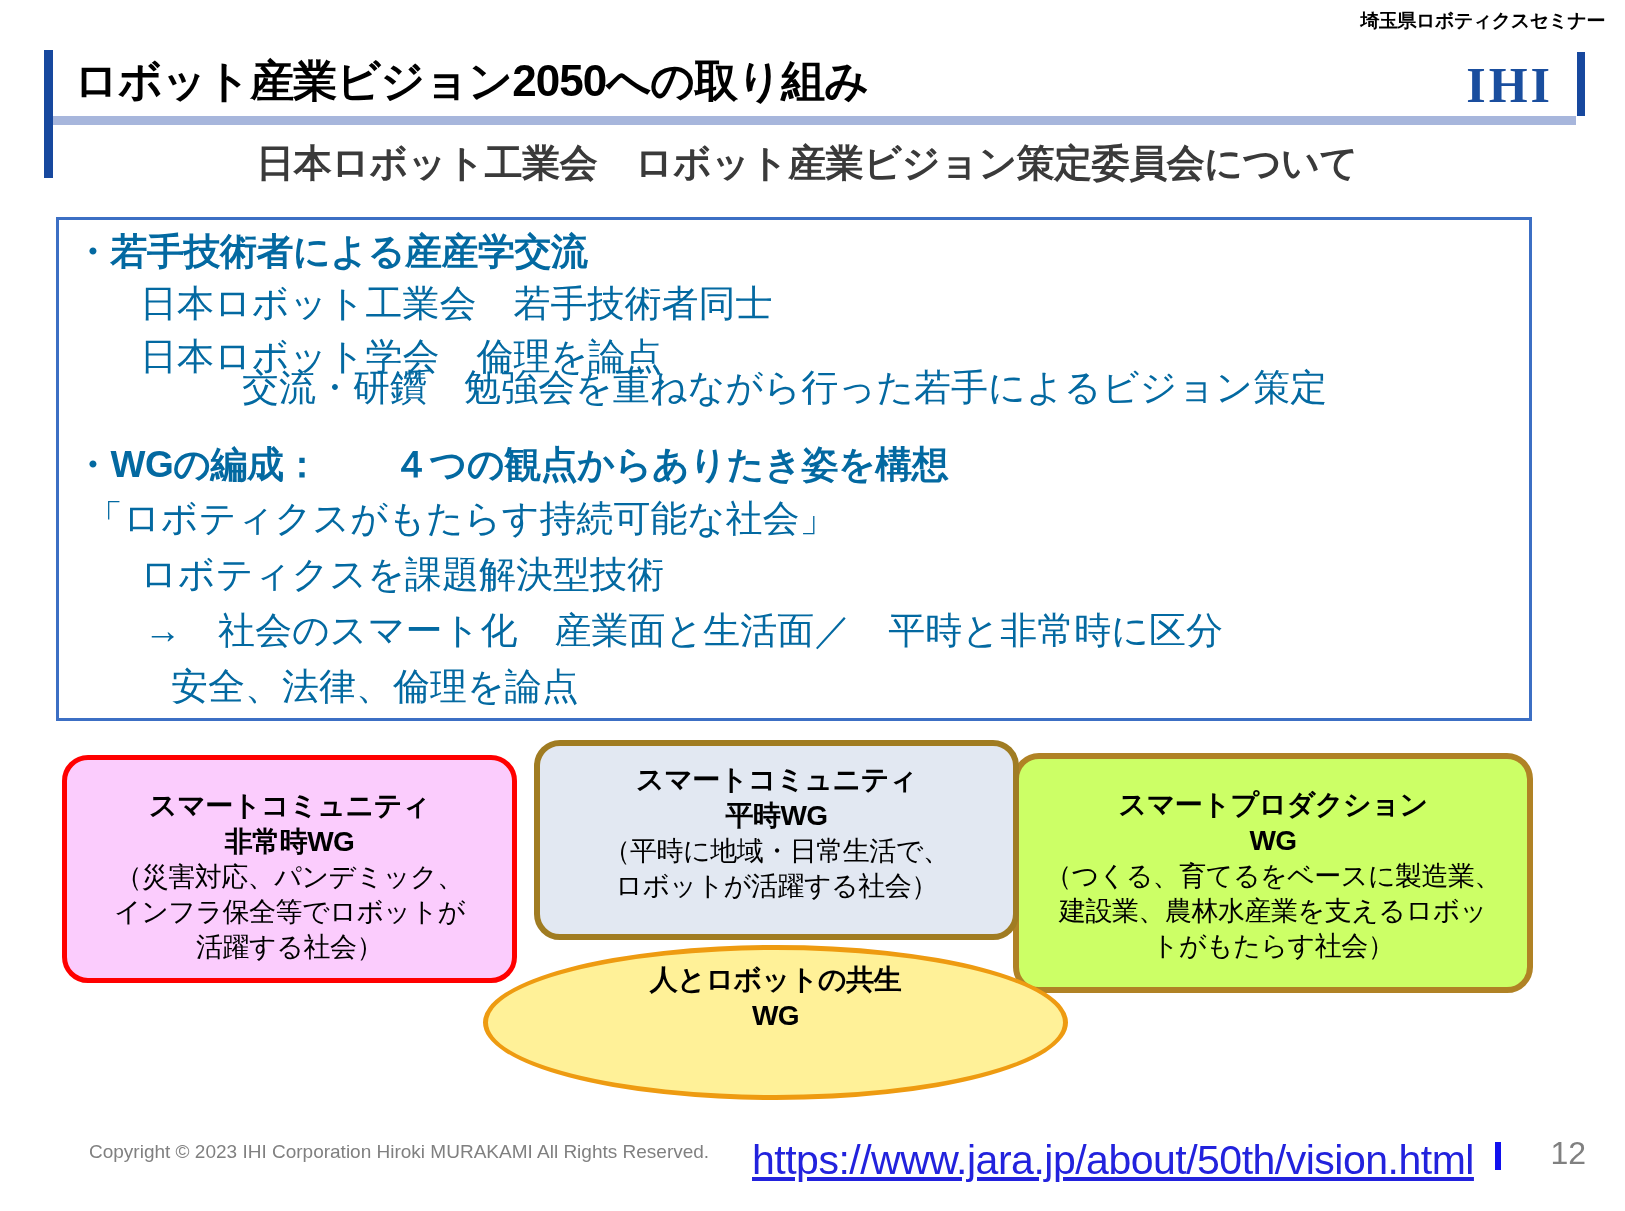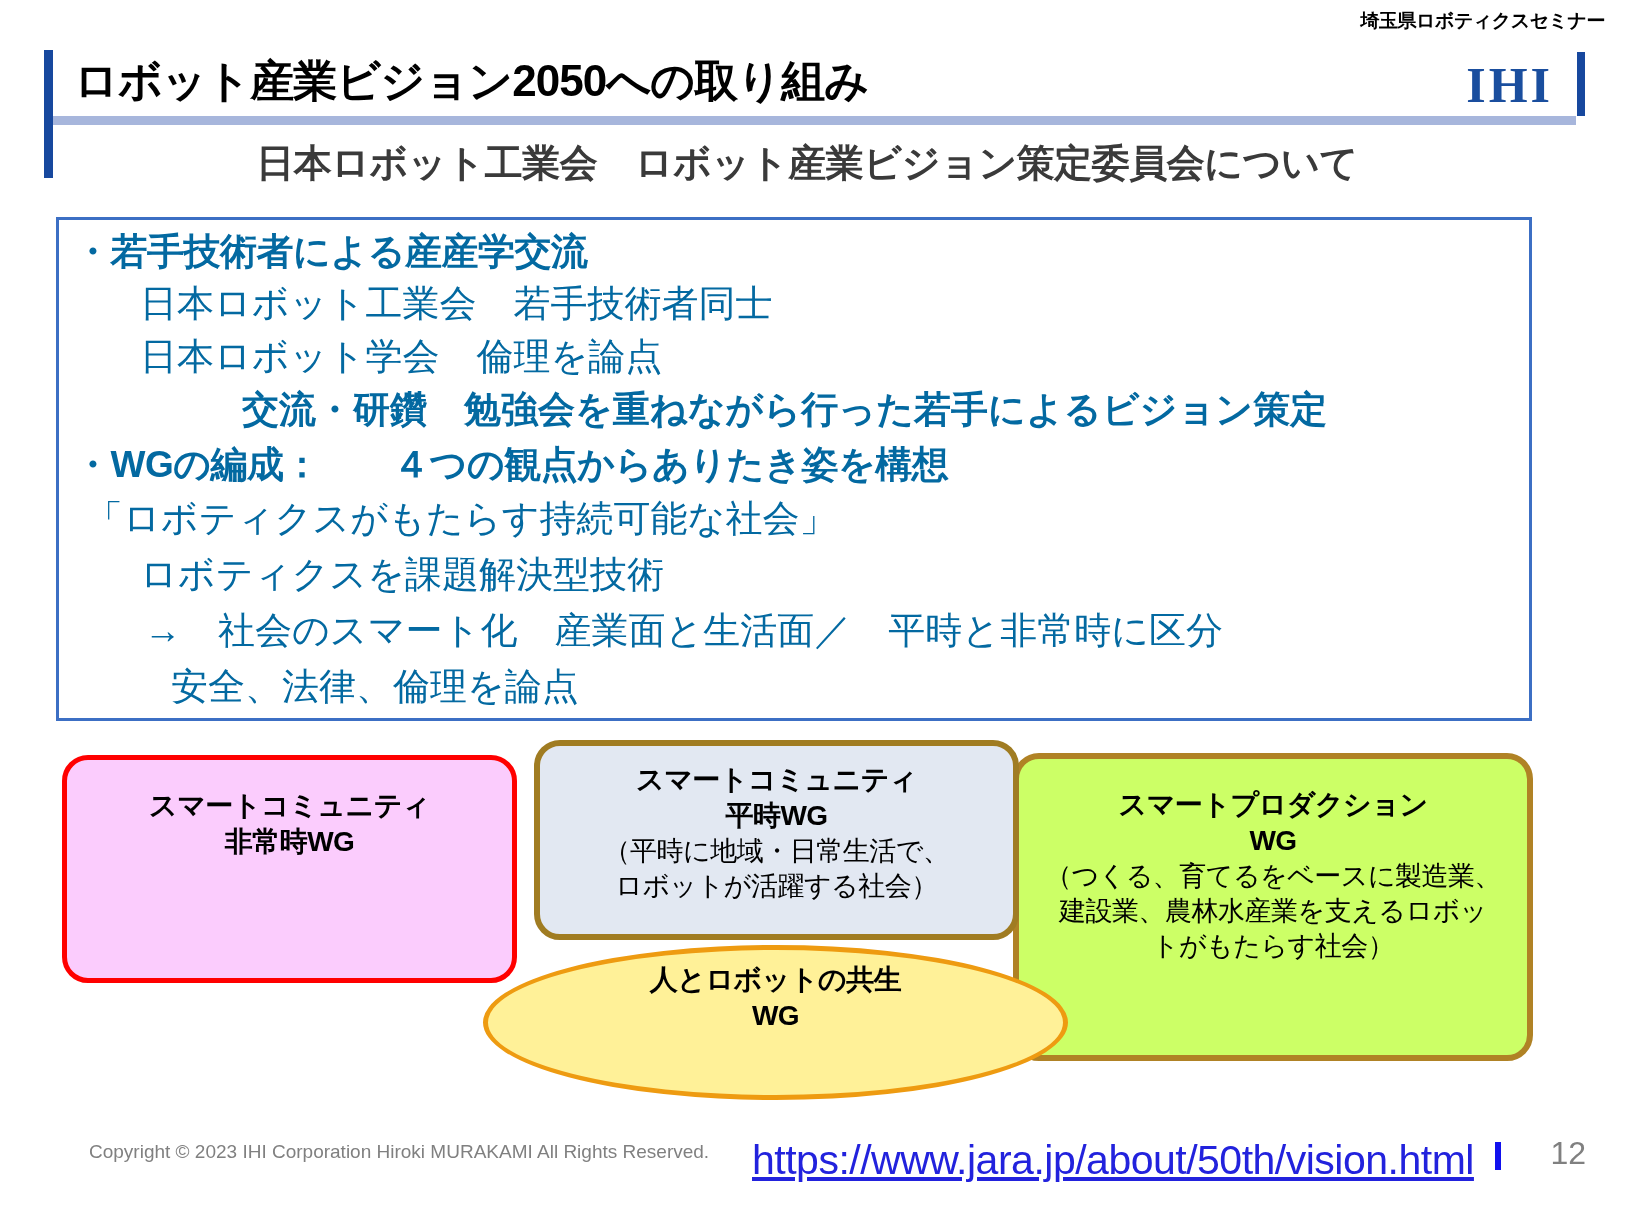--- a/index.html
+++ b/index.html
@@ -155,21 +155,21 @@
     background: #E2E8F2;
     border: 6px solid #A07C22;
     border-radius: 26px;
     padding-top: 16px;
     z-index: 3;
   }
   #wg-green {
     left: 1013px;
     top: 753px;
     width: 520px;
-    height: 308px;
+    height: 240px;
     background: #CCFF66;
     border: 6px solid #B08225;
     border-radius: 26px;
     padding-top: 28px;
     z-index: 2;
   }
   #wg-ellipse {
     left: 483px;
     top: 945px;
     width: 585px;
@@ -229,33 +229,34 @@
 
 <div id="slide-title">ロボット産業ビジョン2050への取り組み</div>
 <div id="ihi-logo">IHI</div>
 <div id="slide-subtitle">日本ロボット工業会　ロボット産業ビジョン策定委員会について</div>
 
 <div id="content-box"></div>
 <div id="content-lines">
     <div class="body-line bold" style="left: 74px; top: 233px;">・若手技術者による産産学交流</div>
     <div class="body-line reg" style="left: 140px; top: 285px;">日本ロボット工業会　若手技術者同士</div>
     <div class="body-line reg" style="left: 140px; top: 338px;">日本ロボット学会　倫理を論点</div>
-    <div class="body-line reg" style="left: 242px; top: 391px; font-weight: bold;">交流・研鑽　勉強会を重ねながら行った若手によるビジョン策定</div>
+    <div class="body-line reg" style="left: 242px; top: 369px;">交流・研鑽　勉強会を重ねながら行った若手によるビジョン策定</div>
     <div class="body-line bold" style="left: 74px; top: 446px;">・WGの編成：　　４つの観点からありたき姿を構想</div>
     <div class="body-line reg" style="left: 86px; top: 500px;">「ロボティクスがもたらす持続可能な社会」</div>
     <div class="body-line reg" style="left: 140px; top: 556px;">ロボティクスを課題解決型技術</div>
     <div class="body-line reg" style="left: 144px; top: 612px;">→　社会のスマート化　産業面と生活面／　平時と非常時に区分</div>
     <div class="body-line reg" style="left: 171px; top: 668px;">安全、法律、倫理を論点</div>
   </div>
 
 <div class="wg-box" id="wg-pink">
   <div class="wg-title">
     <span>スマートコミュニティ</span><br>
     <span>非常時WG</span>
   </div>
+  <div class="wg-desc">（災害対応、パンデミック、<br>インフラ保全等でロボットが<br>活躍する社会）</div>
 </div>
 
 <div class="wg-box" id="wg-gray">
   <div class="wg-title">
     <span>スマートコミュニティ</span><br>
     <span>平時WG</span>
   </div>
   <div class="wg-desc">（平時に地域・日常生活で、<br>ロボットが活躍する社会）</div>
 </div>
 

